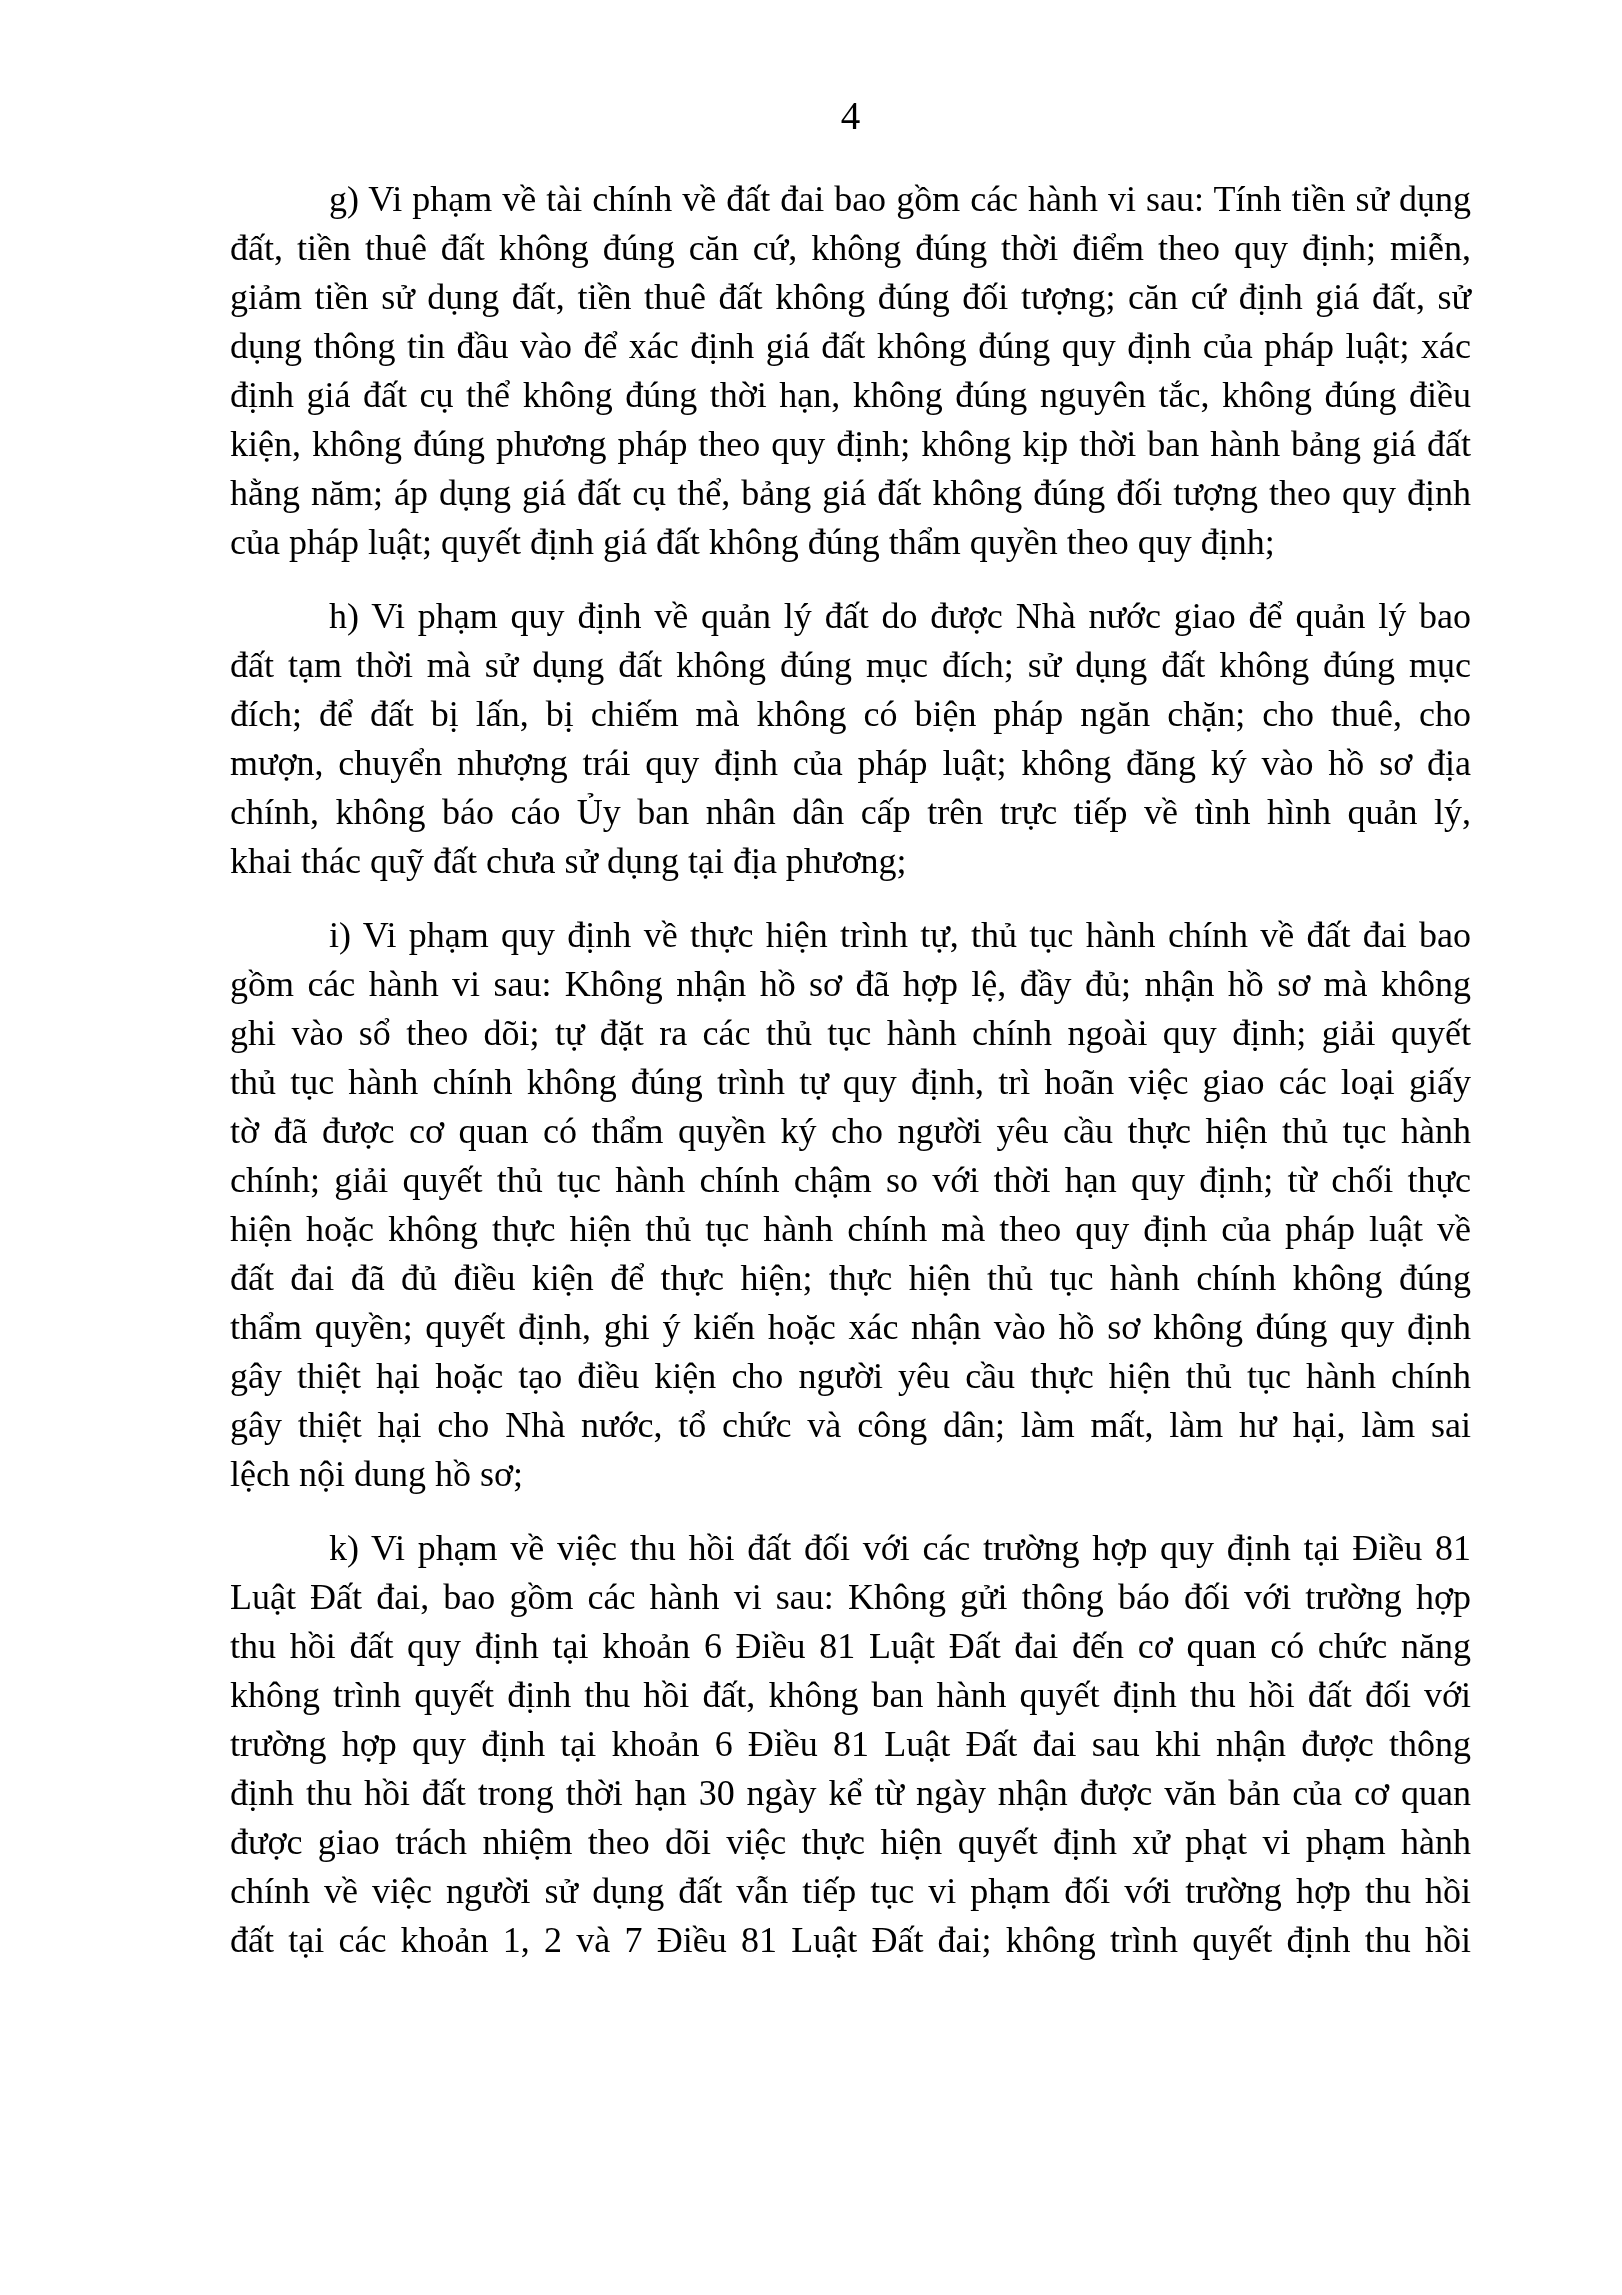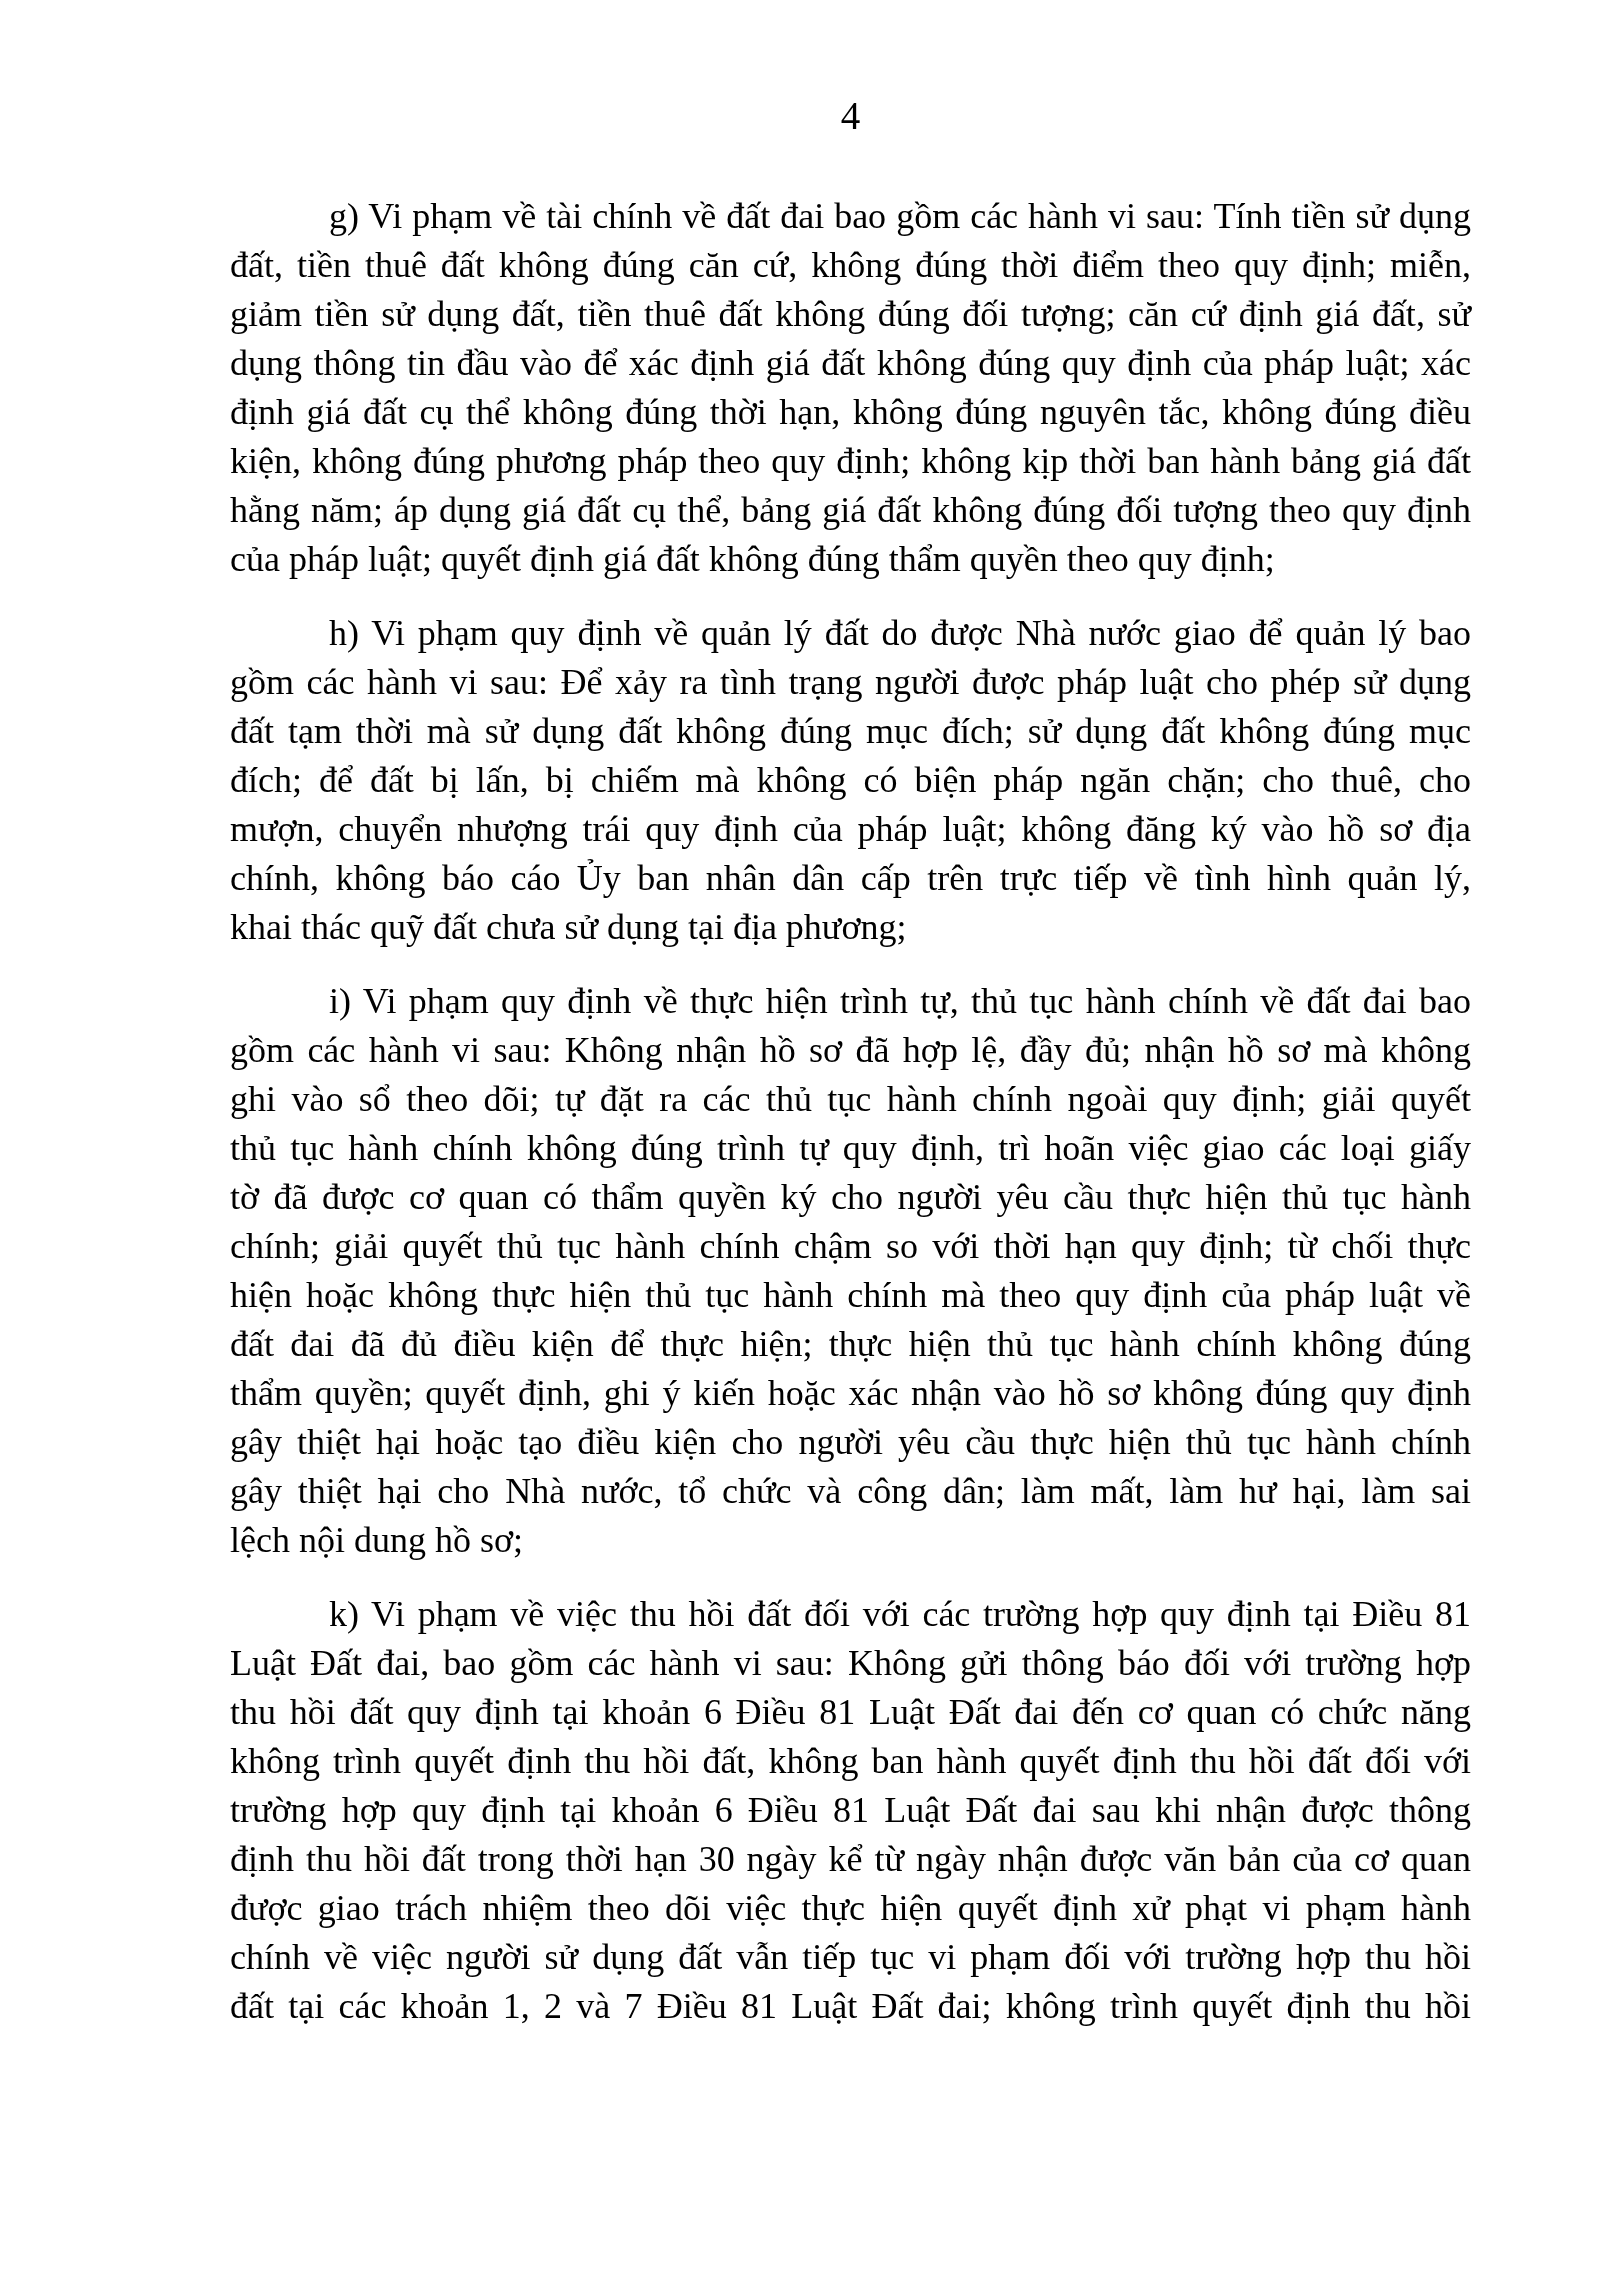--- a/index.html
+++ b/index.html
@@ -23,21 +23,21 @@
     top: 91px;
     width: 1241px;
     height: 49px;
     line-height: 49px;
     font-size: 39px;
     text-align: center;
   }
   .doc-body {
     position: absolute;
     left: 230px;
-    top: 192px;
+    top: 175px;
     width: 1241px;
   }
   .paragraph { margin: 0; padding: 0; }
   .paragraph + .paragraph { margin-top: 25px; }
   .line {
     height: 49px;
     line-height: 49px;
     font-size: 36px;
     text-align: justify;
     text-align-last: justify;
@@ -59,21 +59,20 @@
         <div class="line">đất, tiền thuê đất không đúng căn cứ, không đúng thời điểm theo quy định; miễn,</div>
         <div class="line">giảm tiền sử dụng đất, tiền thuê đất không đúng đối tượng; căn cứ định giá đất, sử</div>
         <div class="line">dụng thông tin đầu vào để xác định giá đất không đúng quy định của pháp luật; xác</div>
         <div class="line">định giá đất cụ thể không đúng thời hạn, không đúng nguyên tắc, không đúng điều</div>
         <div class="line">kiện, không đúng phương pháp theo quy định; không kịp thời ban hành bảng giá đất</div>
         <div class="line">hằng năm; áp dụng giá đất cụ thể, bảng giá đất không đúng đối tượng theo quy định</div>
         <div class="line last">của pháp luật; quyết định giá đất không đúng thẩm quyền theo quy định;</div>
       </div>
       <div class="paragraph">
         <div class="line first">h) Vi phạm quy định về quản lý đất do được Nhà nước giao để quản lý bao</div>
-        <div class="line">gồm các hành vi sau: Để xảy ra tình trạng người được pháp luật cho phép sử dụng</div>
         <div class="line">đất tạm thời mà sử dụng đất không đúng mục đích; sử dụng đất không đúng mục</div>
         <div class="line">đích; để đất bị lấn, bị chiếm mà không có biện pháp ngăn chặn; cho thuê, cho</div>
         <div class="line">mượn, chuyển nhượng trái quy định của pháp luật; không đăng ký vào hồ sơ địa</div>
         <div class="line">chính, không báo cáo Ủy ban nhân dân cấp trên trực tiếp về tình hình quản lý,</div>
         <div class="line last">khai thác quỹ đất chưa sử dụng tại địa phương;</div>
       </div>
       <div class="paragraph">
         <div class="line first">i) Vi phạm quy định về thực hiện trình tự, thủ tục hành chính về đất đai bao</div>
         <div class="line">gồm các hành vi sau: Không nhận hồ sơ đã hợp lệ, đầy đủ; nhận hồ sơ mà không</div>
         <div class="line">ghi vào sổ theo dõi; tự đặt ra các thủ tục hành chính ngoài quy định; giải quyết</div>

